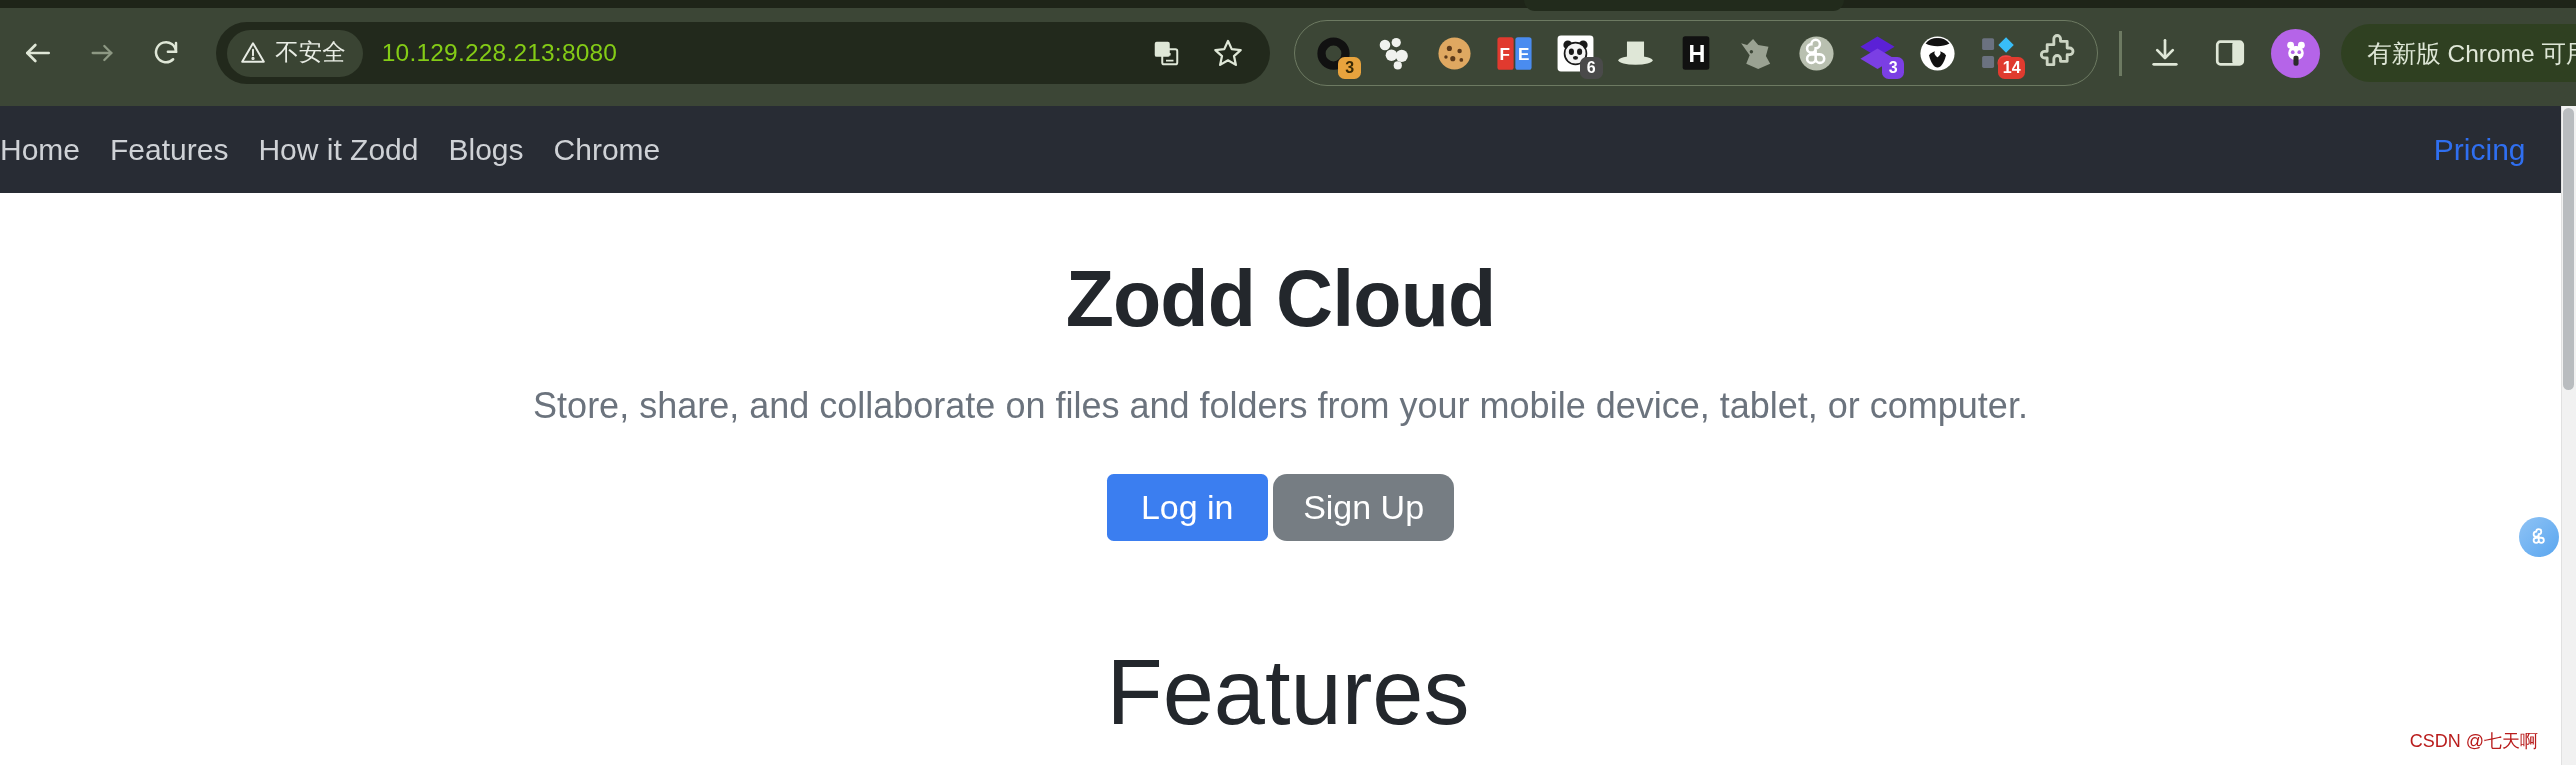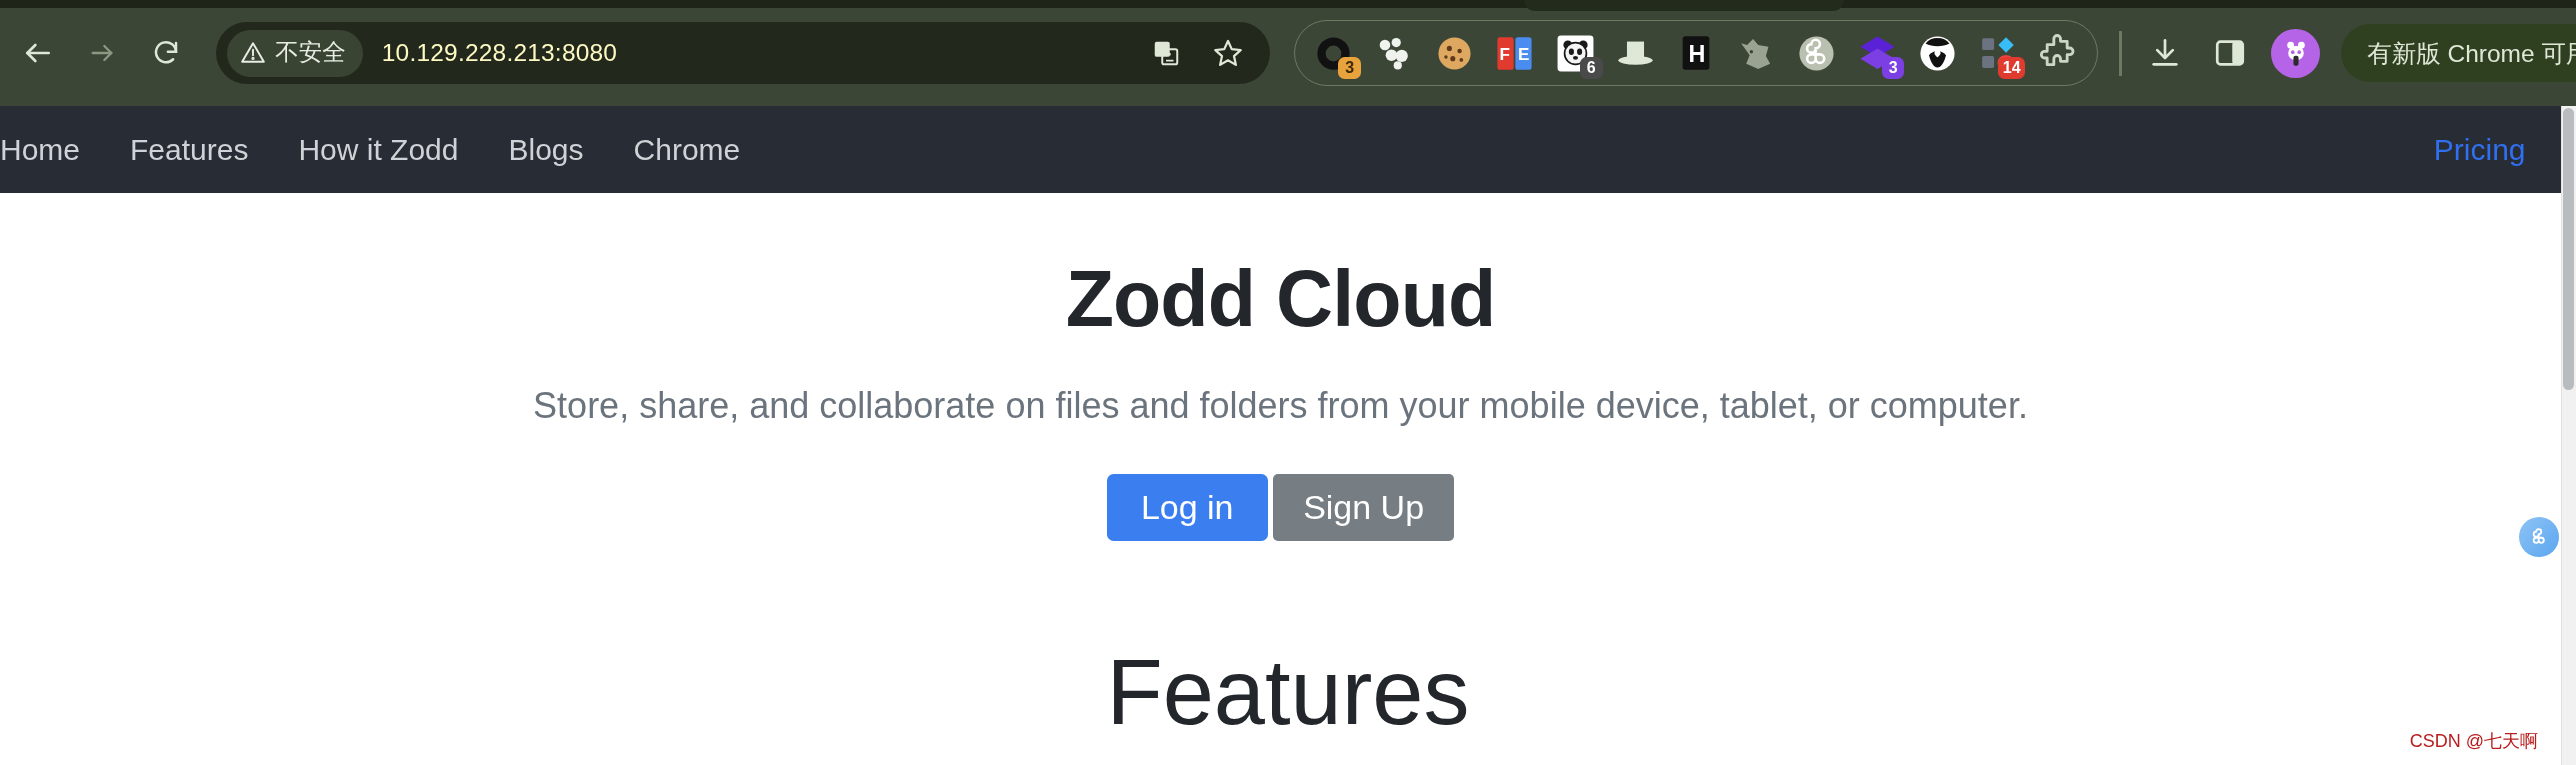--- a/index.html
+++ b/index.html
@@ -43,21 +43,21 @@
   }
   #not-secure-chip{
     margin-left:11.3px; height:47px; padding:0 17px 0 13px;
     background:#3a4433; border-radius:23.5px;
     display:flex; align-items:center; gap:9.4px; cursor:pointer; flex:none;
   }
   #not-secure-label{
     color:#e8ece4; font-size:23.5px; line-height:1; white-space:nowrap;
   }
   #omnibox-url{
-    margin-left:19px; color:#fef9c3; font-size:24.5px;
+    margin-left:19px; color:#84cc16; font-size:24.5px;
     white-space:nowrap; letter-spacing:0.2px;
     font-family:"Liberation Sans", sans-serif;
   }
   #omnibox-actions{
     position:absolute; right:17px; top:0; height:62px;
     display:flex; align-items:center; gap:13px;
   }
   .omni-ico{
     width:49px; height:49px; display:flex; align-items:center; justify-content:center;
     border-radius:50%; cursor:pointer;
@@ -111,21 +111,21 @@
   #page{
     position:absolute; top:106px; left:0; width:2576px; height:660px;
     background:#fff; overflow:hidden;
   }
   #site-nav{
     width:2561px; height:87px; background:#282c34;
     display:flex; align-items:center; padding:0 28px 0 0;
   }
   #nav-links{ display:flex; align-items:center; gap:0; }
   .nav-link{
-    color:#cfd2d6; font-size:30px; padding:0 25px; cursor:pointer;
+    color:#cfd2d6; font-size:30px; padding:0 15px; cursor:pointer;
     white-space:nowrap; font-weight:400;
   }
   .nav-link:first-child{ padding-left:0; }
   #nav-spacer{ flex:1; }
   #upload-link{
     color:#2f6ff0; font-size:30px; cursor:pointer; white-space:nowrap;
     margin-right:7.5px;
   }
 
   #hero{ width:2561px; text-align:center; }
@@ -139,21 +139,21 @@
   #hero-buttons{
     margin-top:47px; display:flex; justify-content:center; gap:5.6px;
   }
   #login-button{
     background:#3b7ef0; color:#fff; font-size:34px;
     padding:14px 34px; border:none; border-radius:6.6px; cursor:pointer;
     font-family:"Liberation Sans", sans-serif;
   }
   #signup-button{
     background:#767d83; color:#fff; font-size:34px;
-    padding:14px 30px; border:none; border-radius:5px; cursor:pointer;
+    padding:14px 30px; border:none; border-radius:14px; cursor:pointer;
     font-family:"Liberation Sans", sans-serif;
   }
   #features-heading{
     margin-top:103px; text-align:center;
     font-size:92px; font-weight:400; color:#23272c; line-height:1.05;
   }
 
   
   #floating-widget{
     position:absolute; right:17px; top:411px;

